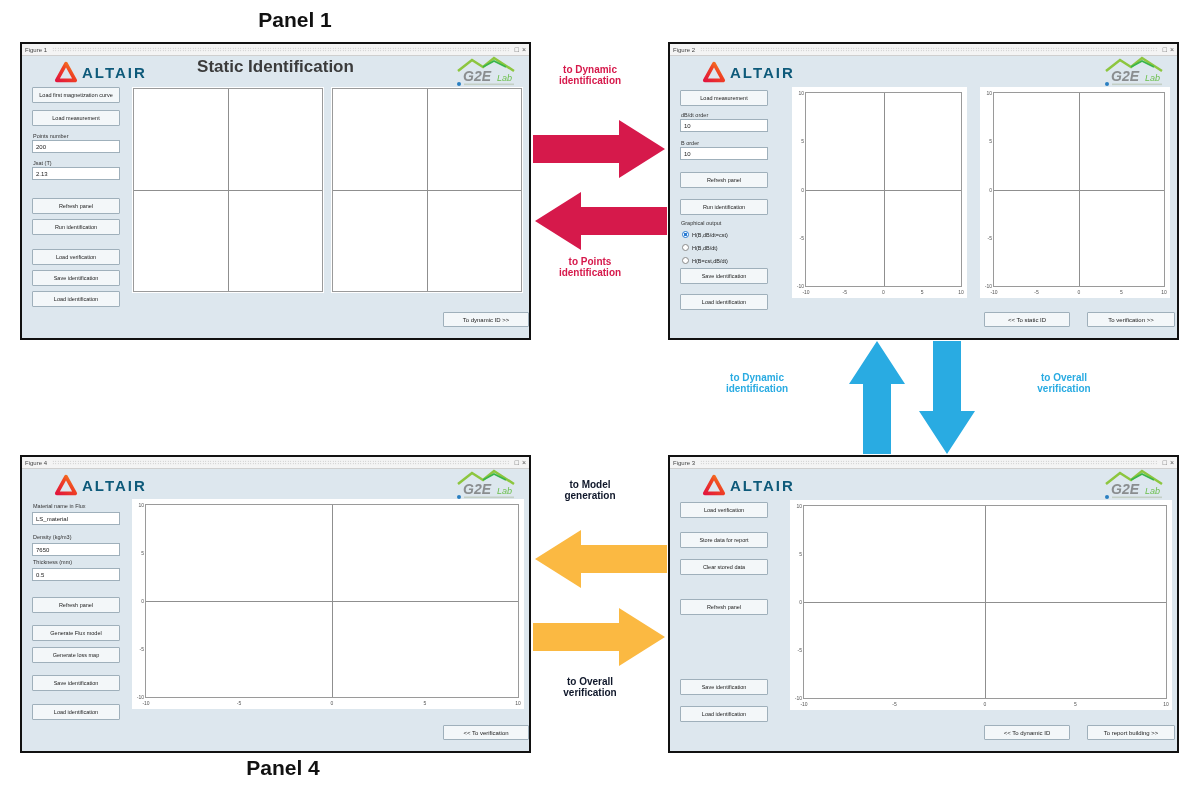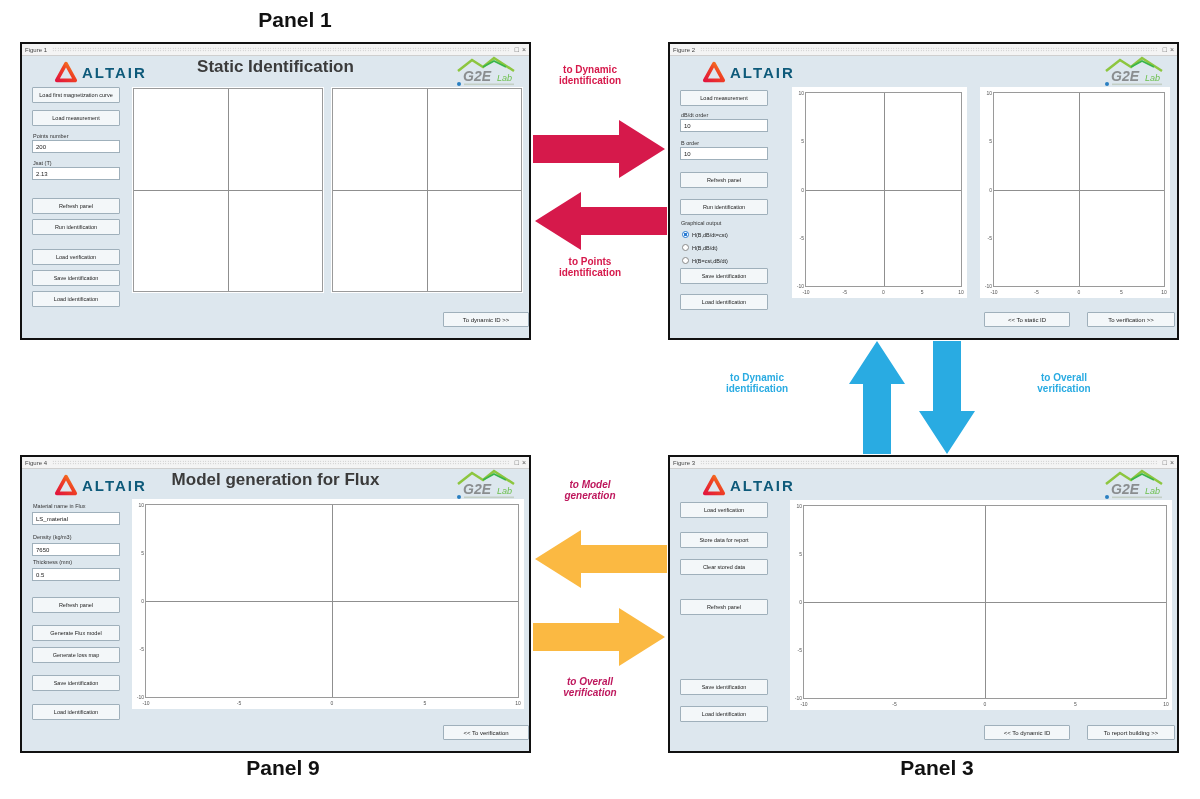--- a/index.html
+++ b/index.html
@@ -45,40 +45,39 @@
   .hline{position:absolute;top:50%;left:0;right:0;height:1px;background:#8f8f8f;}
   .tick{position:absolute;font-size:5px;color:#555;white-space:nowrap;}
   .ytick{left:-2px;transform:translate(-100%,-50%);}
   .xtick{bottom:-3px;transform:translate(-50%,100%);}
 
   
   .arrow{position:absolute;pointer-events:none;}
   .arrow-label{position:absolute;font-size:10px;font-weight:bold;line-height:1.13;text-align:center;width:150px;}
   .lbl-red{color:#d6194b;}
   .lbl-blue{color:#29abe2;}
-  .lbl-yellow{color:#be185d;font-style:italic;}
+  .lbl-yellow{color:#0f172a;}
 </style>
 </head>
 <body>
 
 <svg width="0" height="0" style="position:absolute">
   <defs>
     <linearGradient id="altgrad" x1="0" y1="1" x2="1" y2="0">
       <stop offset="0" stop-color="#e2173d"></stop>
         <stop offset="0.55" stop-color="#ef4123"></stop>
         <stop offset="1" stop-color="#f68b1f"></stop>
     </linearGradient>
   </defs>
 </svg>
 
 <div class="canvas">
 
   <div class="caption" style="left:170px;top:8px">Panel 1</div>
-  <div class="caption" style="left:158px;top:756px">Panel 9</div>
-  <div class="caption" style="left:812px;top:756px">Panel 3</div>
+  <div class="caption" style="left:158px;top:756px">Panel 4</div>
 
   <div class="window" style="left:20px;top:42px;width:511px;height:298px">
     <div class="titlebar">
       <span class="figlabel">Figure 1</span>
       <span class="dots"></span>
       <span class="winctl">
         <span>□</span>
         <span>×</span>
       </span>
     </div>
@@ -270,21 +269,20 @@
         <span>□</span>
         <span>×</span>
       </span>
     </div>
     <div class="altair-logo" style="left:32px;top:16px">
       <svg width="24" height="24" viewBox="0 0 26 26">
         <path d="M13 4 L23 22 H3 Z" fill="none" stroke="url(#altgrad)" stroke-width="4" stroke-linejoin="round"></path>
       </svg>
       <span class="altair-word">ALTAIR</span>
     </div>
-    <div class="panel-title">Model generation for Flux</div>
     <svg class="g2e-logo" style="left:428px;top:10px" width="80" height="34" viewBox="0 0 80 34">
       <polyline points="8,17 22,6 33,13 44,4 64,17" fill="none" stroke="#8dc63f" stroke-width="2.5"></polyline>
       <polyline points="33,13 44,7 56,13" fill="none" stroke="#39b54a" stroke-width="1.8"></polyline>
       <text x="13" y="27" font-style="italic" font-weight="bold" font-size="14" fill="#8a8d8f">G2E</text>
       <text x="47" y="27" font-style="italic" font-size="9" fill="#6abf4b">Lab</text>
       <rect x="14" y="29.5" width="50" height="1.6" fill="#c3cfc5"></rect>
       <circle cx="9" cy="30" r="2" fill="#2a7fc1"></circle>
     </svg>
 
     <div class="fldlabel" style="top:46px">Material name in Flux</div>

